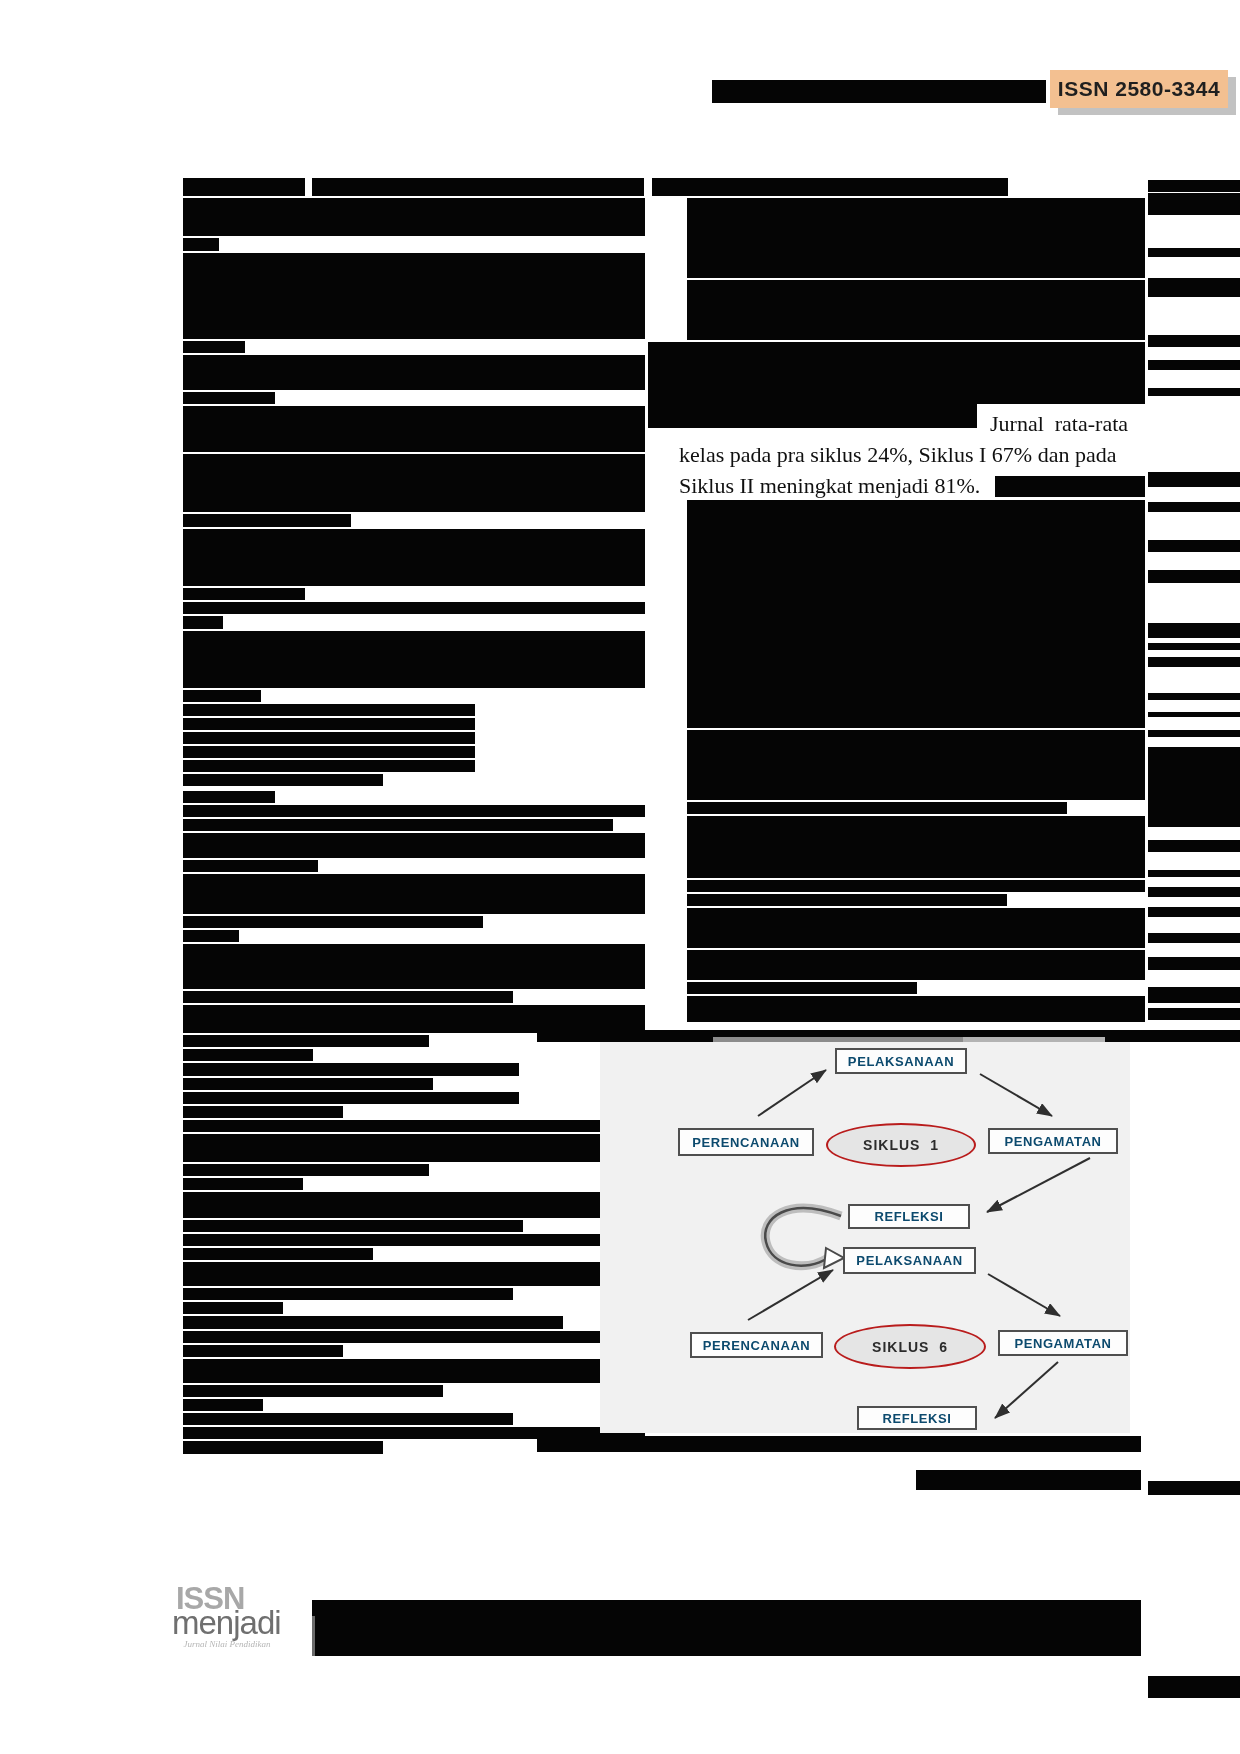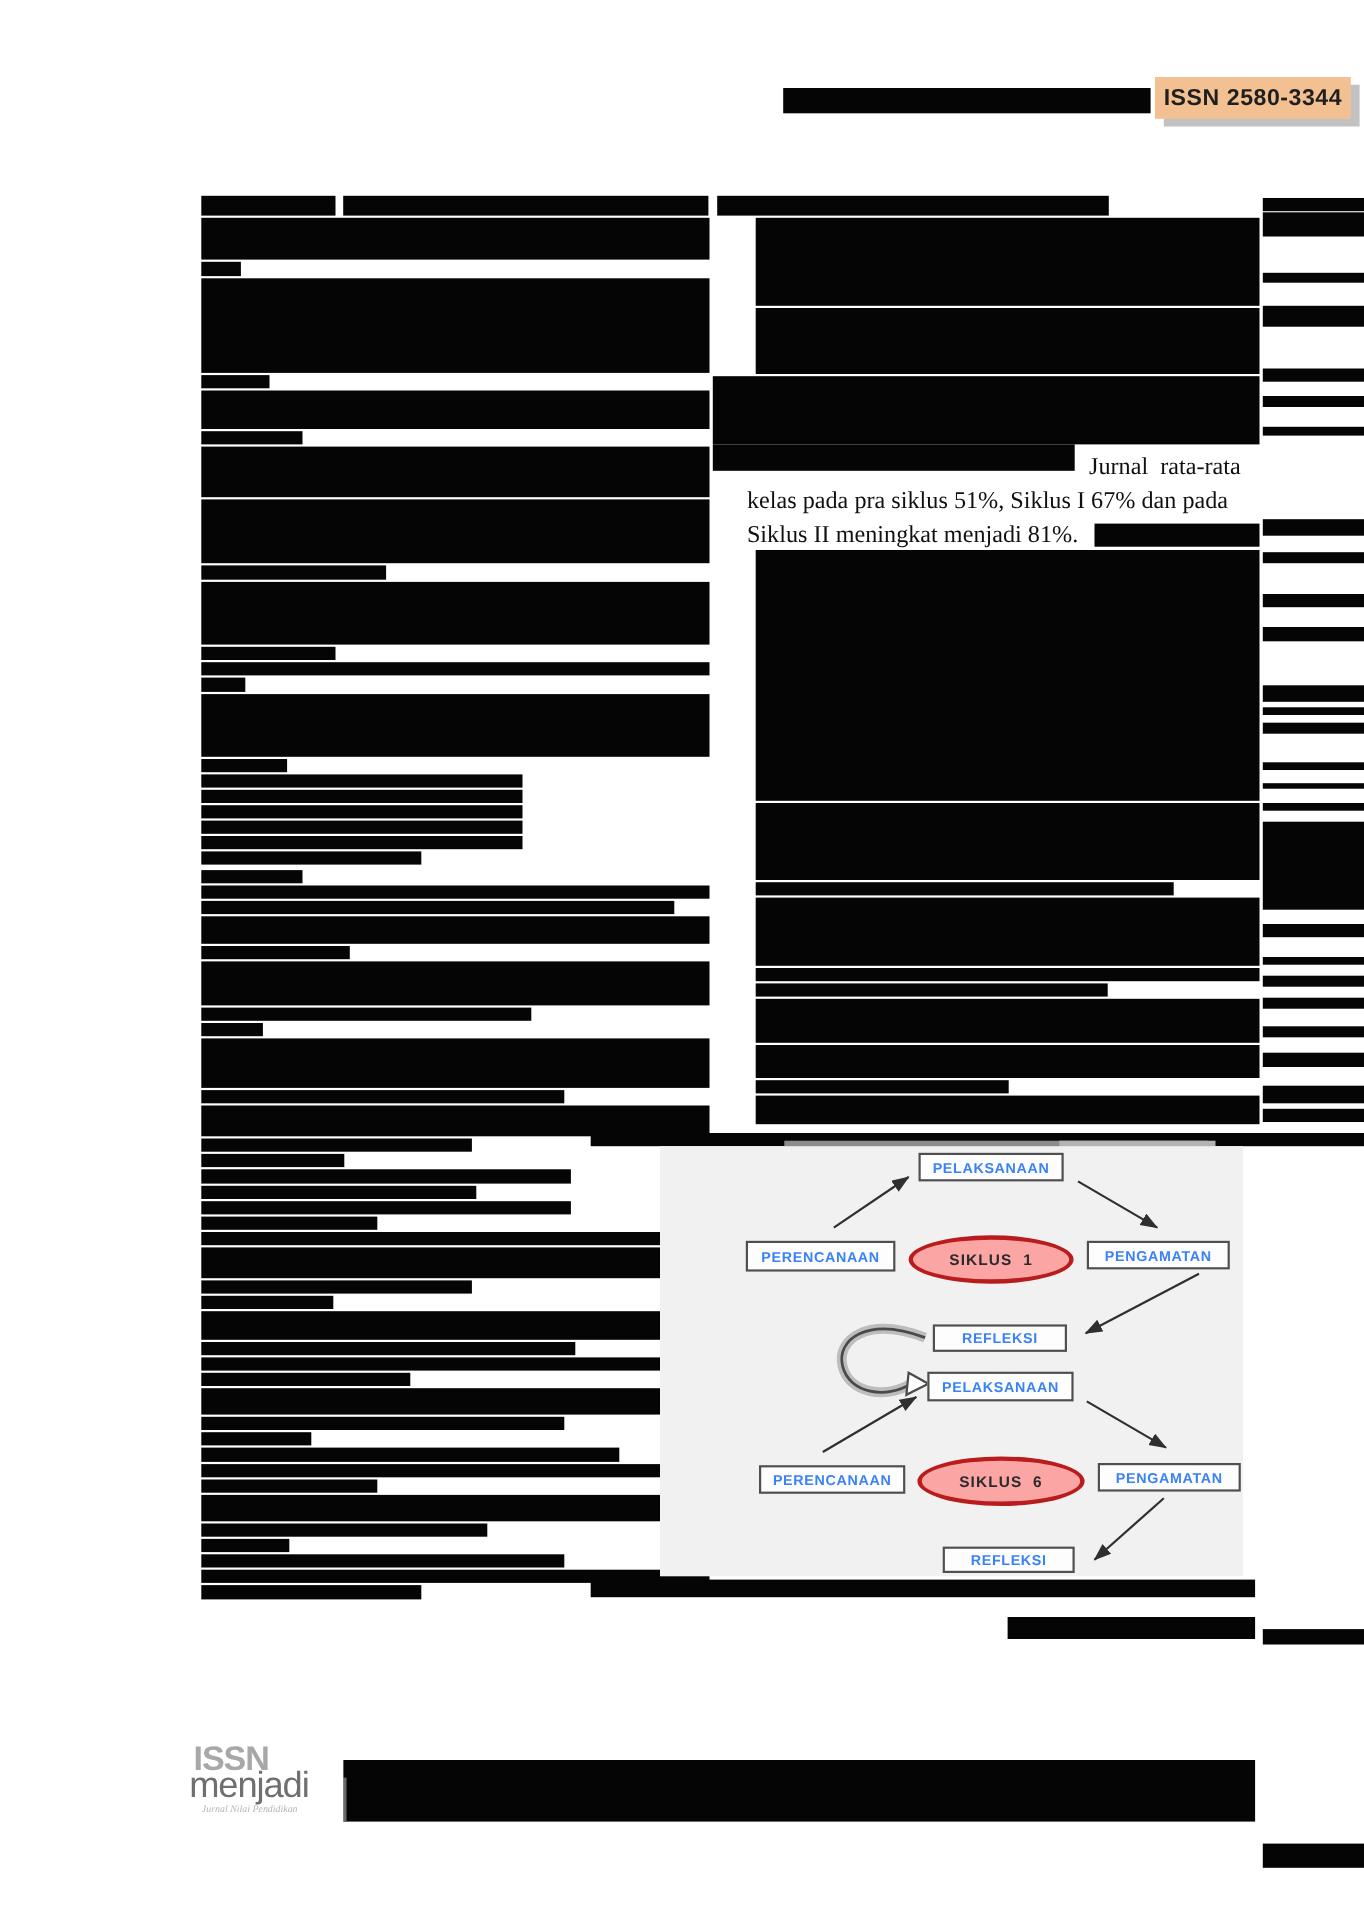--- a/index.html
+++ b/index.html
@@ -22,24 +22,24 @@
   .abstract-line{
     position:absolute;font-size:22px;color:#101010;white-space:pre;
     font-family:"Liberation Serif",serif;
   }
   
   #figure-bg{left:600px;top:1042px;width:530px;height:391px;background:#f1f1f1;}
   .fig-box{
     position:absolute;background:#fdfdfd;border:2px solid #4f4f4f;
     display:flex;align-items:center;justify-content:center;
     font-family:"Liberation Sans",sans-serif;font-weight:bold;font-size:13px;
-    color:#3b82f6;letter-spacing:0.6px;white-space:pre;box-sizing:border-box;
+    color:#0c4a6e;letter-spacing:0.6px;white-space:pre;box-sizing:border-box;
   }
   .fig-ellipse{
-    position:absolute;background:#fca5a5;border:4px solid #b91c1c;border-radius:50%;
+    position:absolute;background:#e5e5e5;border:2px solid #b91c1c;border-radius:50%;
     display:flex;align-items:center;justify-content:center;
     font-family:"Liberation Sans",sans-serif;font-weight:bold;font-size:14px;
     color:#2b2b2b;letter-spacing:1px;white-space:pre;box-sizing:border-box;
   }
   #arrow-layer{position:absolute;left:0;top:0;width:1240px;height:1754px;pointer-events:none;}
   
   #logo{left:172px;top:1586px;width:140px;height:72px;background:#ffffff;}
   #logo .l1{
     font-family:"Liberation Sans",sans-serif;font-weight:bold;font-size:31px;
     color:#a8a8a8;letter-spacing:-1px;line-height:0.85;margin-left:4px;
@@ -170,21 +170,21 @@
     <div class="grayb" style="left: 963px; top: 1037px; width: 142px; height: 11px; background: rgb(179, 179, 179);"></div>
     <div class="grayb" style="left: 666px; top: 1126px; width: 14px; height: 30px; background: rgb(154, 154, 154);"></div>
     <div class="grayb" style="left: 302px; top: 1616px; width: 13px; height: 40px; background: rgb(106, 106, 106);"></div>
   </div>
 
 <div id="issn-badge" class="abs">
   <span>ISSN 2580-3344</span>
 </div>
 
 <div class="abstract-line" style="left:990px;top:411px;">Jurnal  rata-rata</div>
-<div class="abstract-line" style="left:679px;top:442px;">kelas pada pra siklus 51%, Siklus I 67% dan pada</div>
+<div class="abstract-line" style="left:679px;top:442px;">kelas pada pra siklus 24%, Siklus I 67% dan pada</div>
 <div class="abstract-line" style="left:679px;top:473px;">Siklus II meningkat menjadi 81%.</div>
 
 <div id="figure-bg" class="abs"></div>
 
 <svg id="arrow-layer" viewBox="0 0 1240 1754">
   <defs>
     <marker id="ah" markerWidth="10" markerHeight="8" refX="7.5" refY="3" orient="auto">
       <path d="M0,0 L8,3 L0,6 Z" fill="#2f2f2f"></path>
     </marker>
   </defs>

